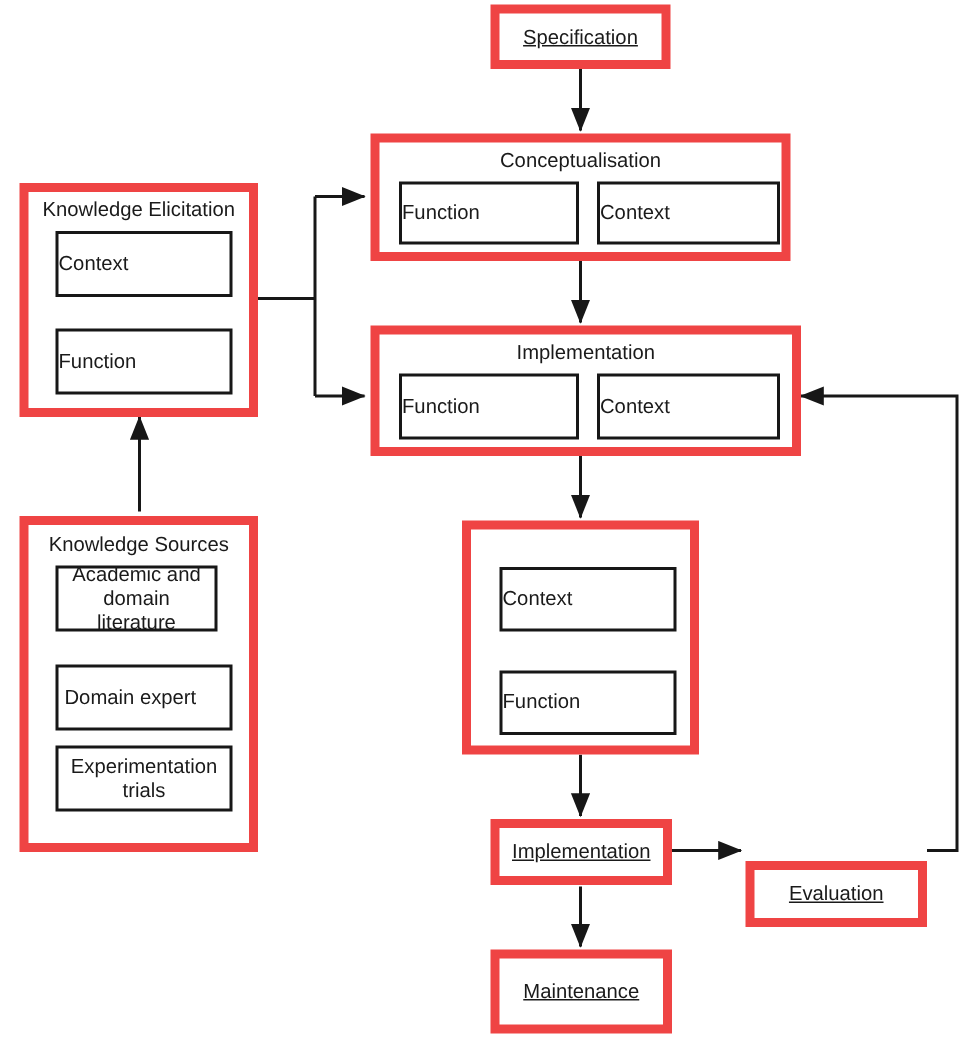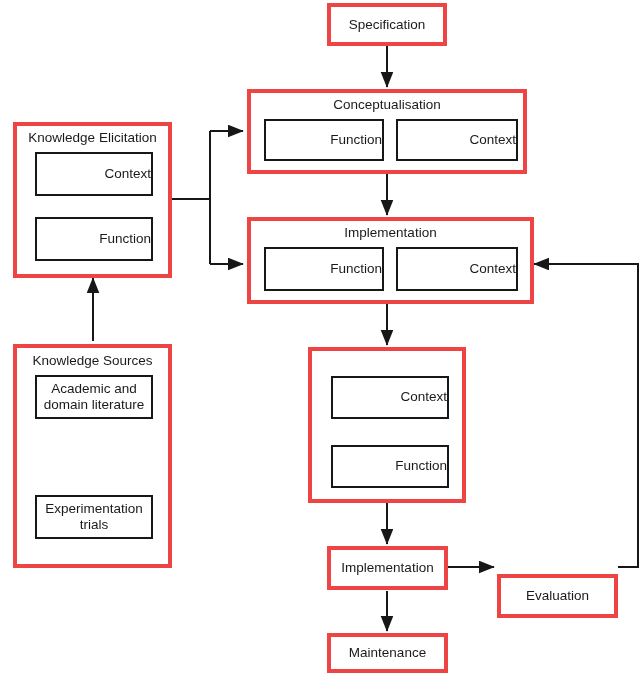--- a/index.html
+++ b/index.html
@@ -23,26 +23,27 @@
     left: 0;
     top: 0;
     width: 640px;
     height: 692px;
     pointer-events: none;
   }
   .node {
     position: absolute;
     box-sizing: border-box;
     background: #ffffff;
-    border: 4px solid #ef4444;
+    border: 6px solid #ef4444;
     display: flex;
     align-items: center;
     justify-content: center;
     text-align: center;
     line-height: 1.18;
+    text-decoration: underline;
   }
   .leaf {
     font-size: 13.5px;
   }
   .group {
     display: block;
     background: #ffffff;
   }
   .group-title {
     position: absolute;
@@ -52,21 +53,21 @@
     font-size: 13.5px;
     line-height: 1.1;
   }
   .sub {
     position: absolute;
     box-sizing: border-box;
     background: #ffffff;
     border: 2px solid #171717;
     display: flex;
     align-items: center;
-    justify-content: flex-end;
+    justify-content: flex-start;
     text-align: center;
     font-size: 13.5px;
     line-height: 1.2;
   }
 </style>
 </head>
 <body>
 
 <div id="diagram-root">
 
@@ -130,22 +131,25 @@
     <div class="sub" style="left:18px; top:26px; width:118px; height:44px;">
       <span>Context</span>
     </div>
     <div class="sub" style="left:18px; top:91px; width:118px; height:44px;">
       <span>Function</span>
     </div>
   </div>
 
   <div class="node group" style="left:13px; top:344px; width:159px; height:224px;">
     <div class="group-title" style="top:6px;">Knowledge Sources</div>
-    <div class="sub" style="left:18px; top:27px; width:118px; height:44px; padding:4px 4px;">
+    <div class="sub" style="left:18px; top:27px; width:108px; height:44px; padding:4px 4px;">
       <span>Academic and domain literature</span>
+    </div>
+    <div class="sub" style="left:18px; top:93px; width:118px; height:44px; padding:0 4px;">
+      <span>Domain expert</span>
     </div>
     <div class="sub" style="left:18px; top:147px; width:118px; height:44px; padding:0 4px;">
       <span>Experimentation trials</span>
     </div>
   </div>
 
   <div class="node group" style="left:308px; top:347px; width:158px; height:156px;">
     <div class="sub" style="left:19px; top:25px; width:118px; height:43px;">
       <span>Context</span>
     </div>
@@ -155,17 +159,17 @@
   </div>
 
   <div class="node leaf" style="left:327px; top:546px; width:121px; height:44px;">
     <span>Implementation</span>
   </div>
 
   <div class="node leaf" style="left:497px; top:546px; width:121px; height:44px;margin-top:28px;">
     <span>Evaluation</span>
   </div>
 
-  <div class="node leaf" style="left:327px; top:633px; width:121px; height:40px;">
+  <div class="node leaf" style="left:327px; top:633px; width:121px; height:56px;">
     <span>Maintenance</span>
   </div>
 
 </div>
 
 </body></html>

